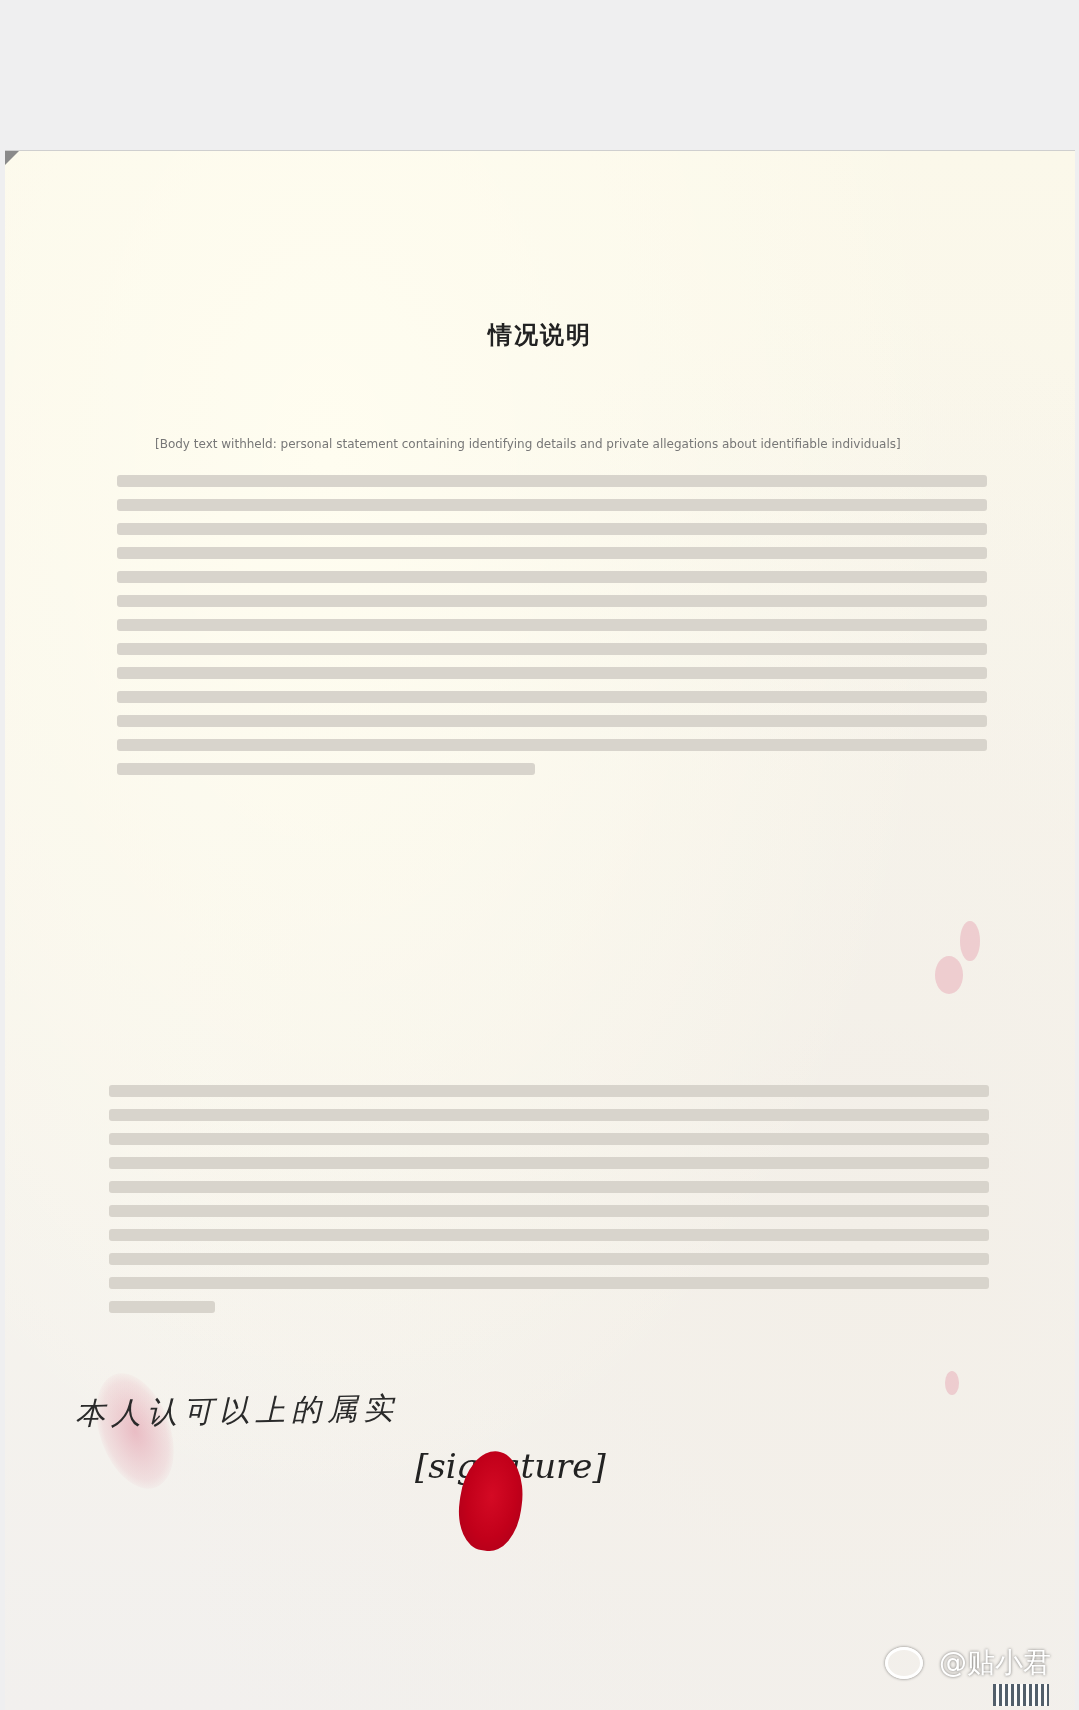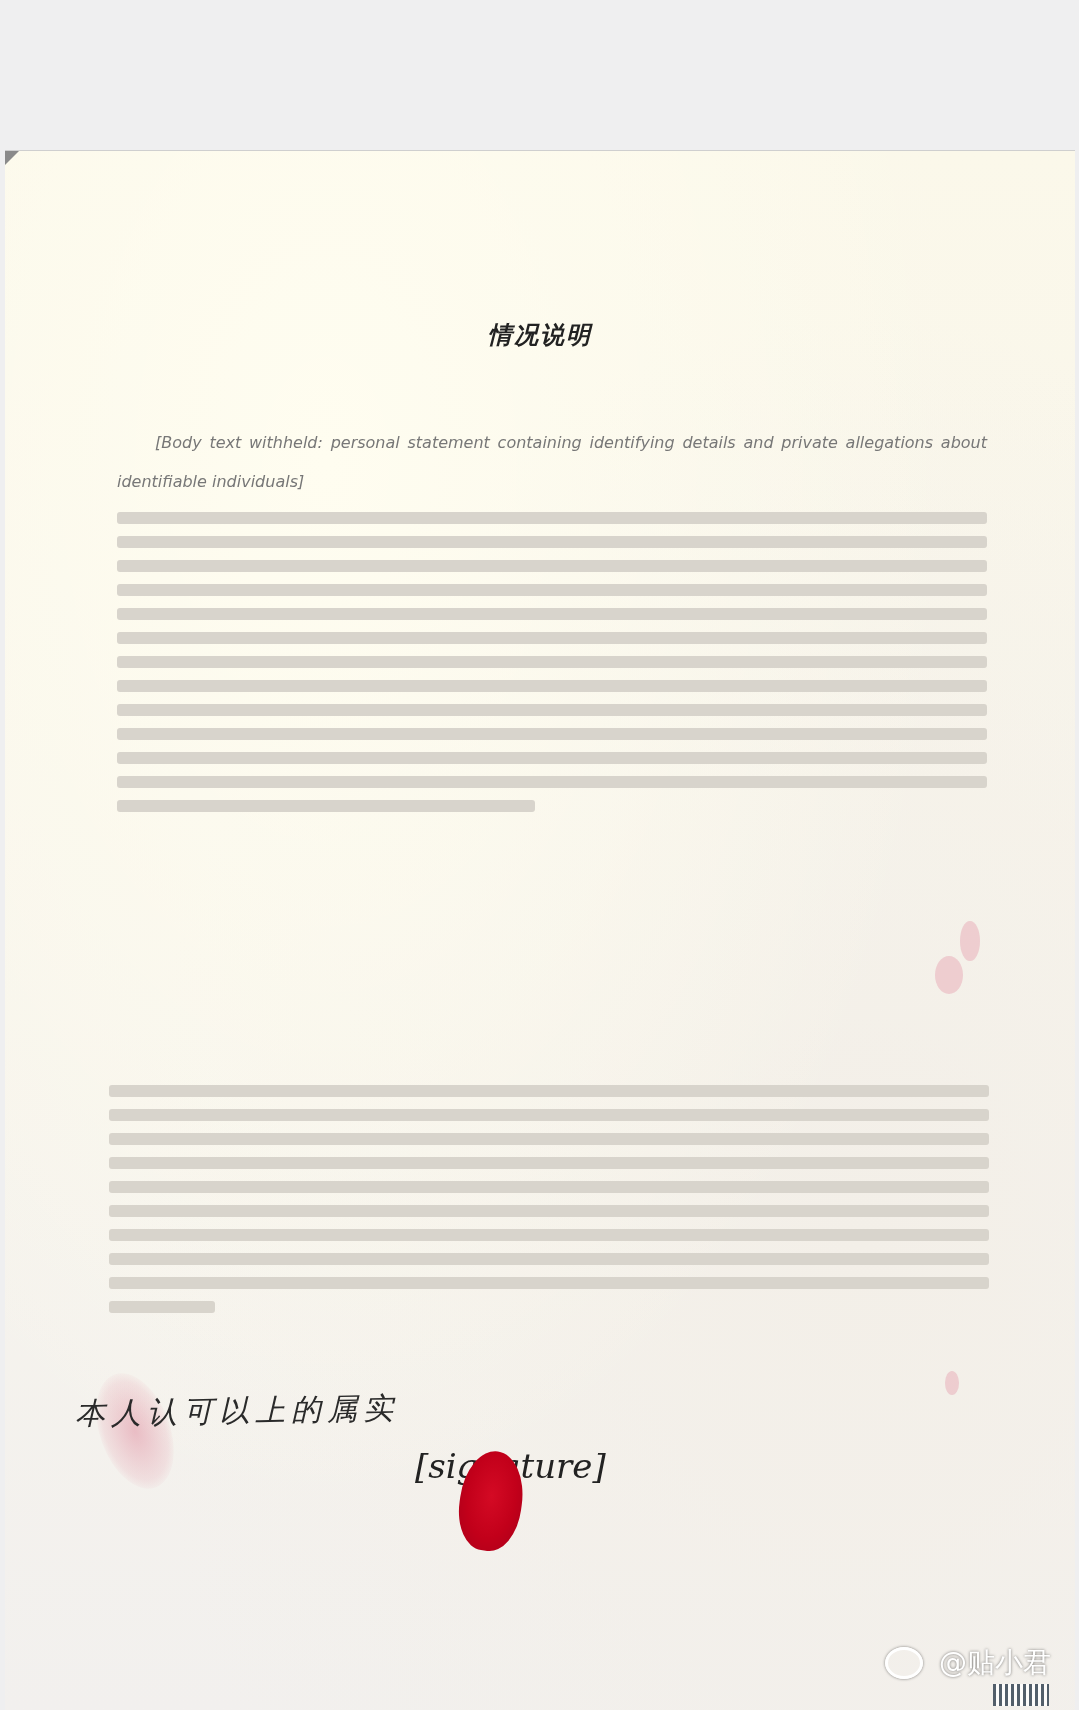--- a/index.html
+++ b/index.html
@@ -38,21 +38,20 @@
     .doc-title {
       position: absolute;
       left: 0;
       right: 0;
       top: 168px;
       text-align: center;
       font-size: 24px;
       font-weight: bold;
       color: #222;
       letter-spacing: 2px;
-      font-style: italic;
     }
     .para {
       position: absolute;
       left: 112px;
       width: 870px;
       font-size: 19px;
       line-height: 36.6px;
       color: #333;
       text-align: justify;
       text-indent: 2em;
@@ -60,23 +59,22 @@
     .para-1 { top: 272px; }
     .para-2 { top: 922px; left: 104px; width: 880px; }
     .placeholder-line {
       display: block;
       height: 12px;
       margin: 12px 0;
       background: #d8d4cc;
       border-radius: 3px;
     }
     .placeholder-note {
-      font-size: 16px;
+      font-size: 12px;
       color: #777;
-      font-style: italic;
       text-indent: 0;
     }
     .handwritten {
       position: absolute;
       left: 70px;
       top: 1240px;
       font-family: "DejaVu Serif", serif;
       font-style: italic;
       font-size: 30px;
       color: #2a2a2a;

